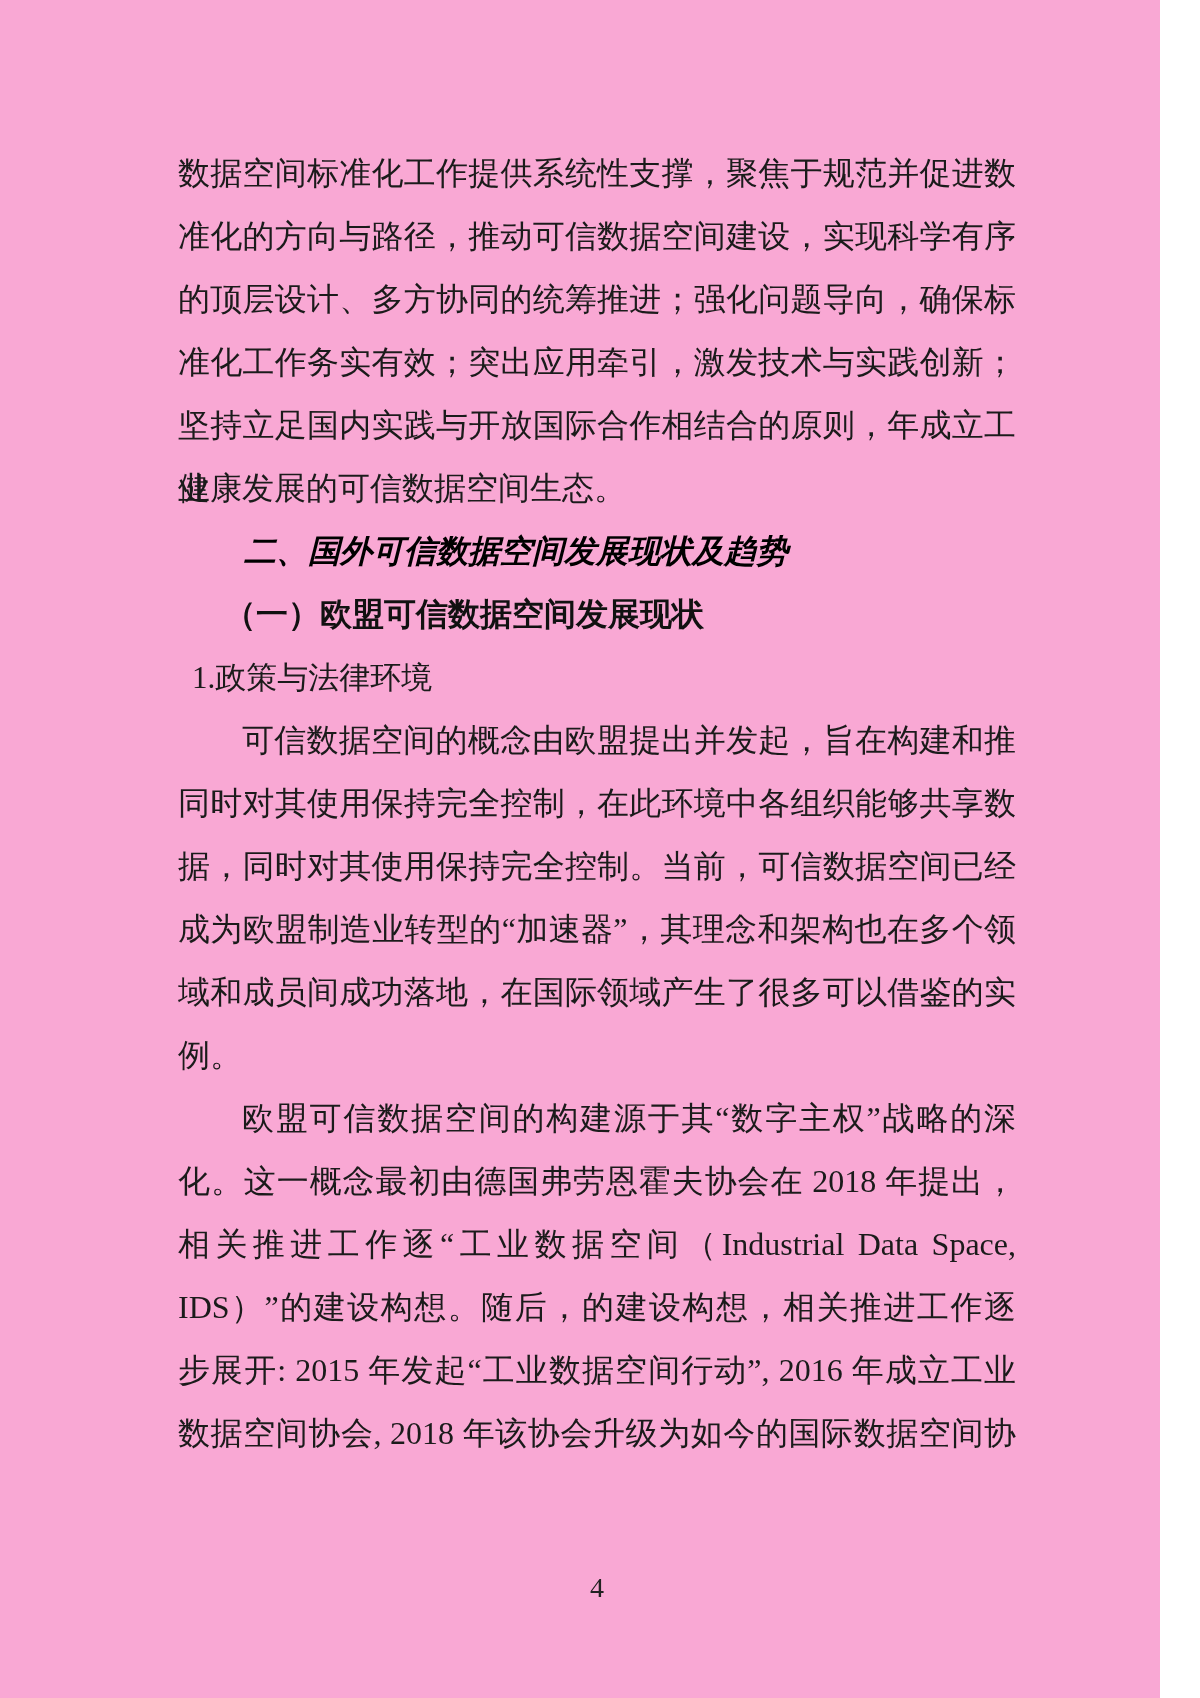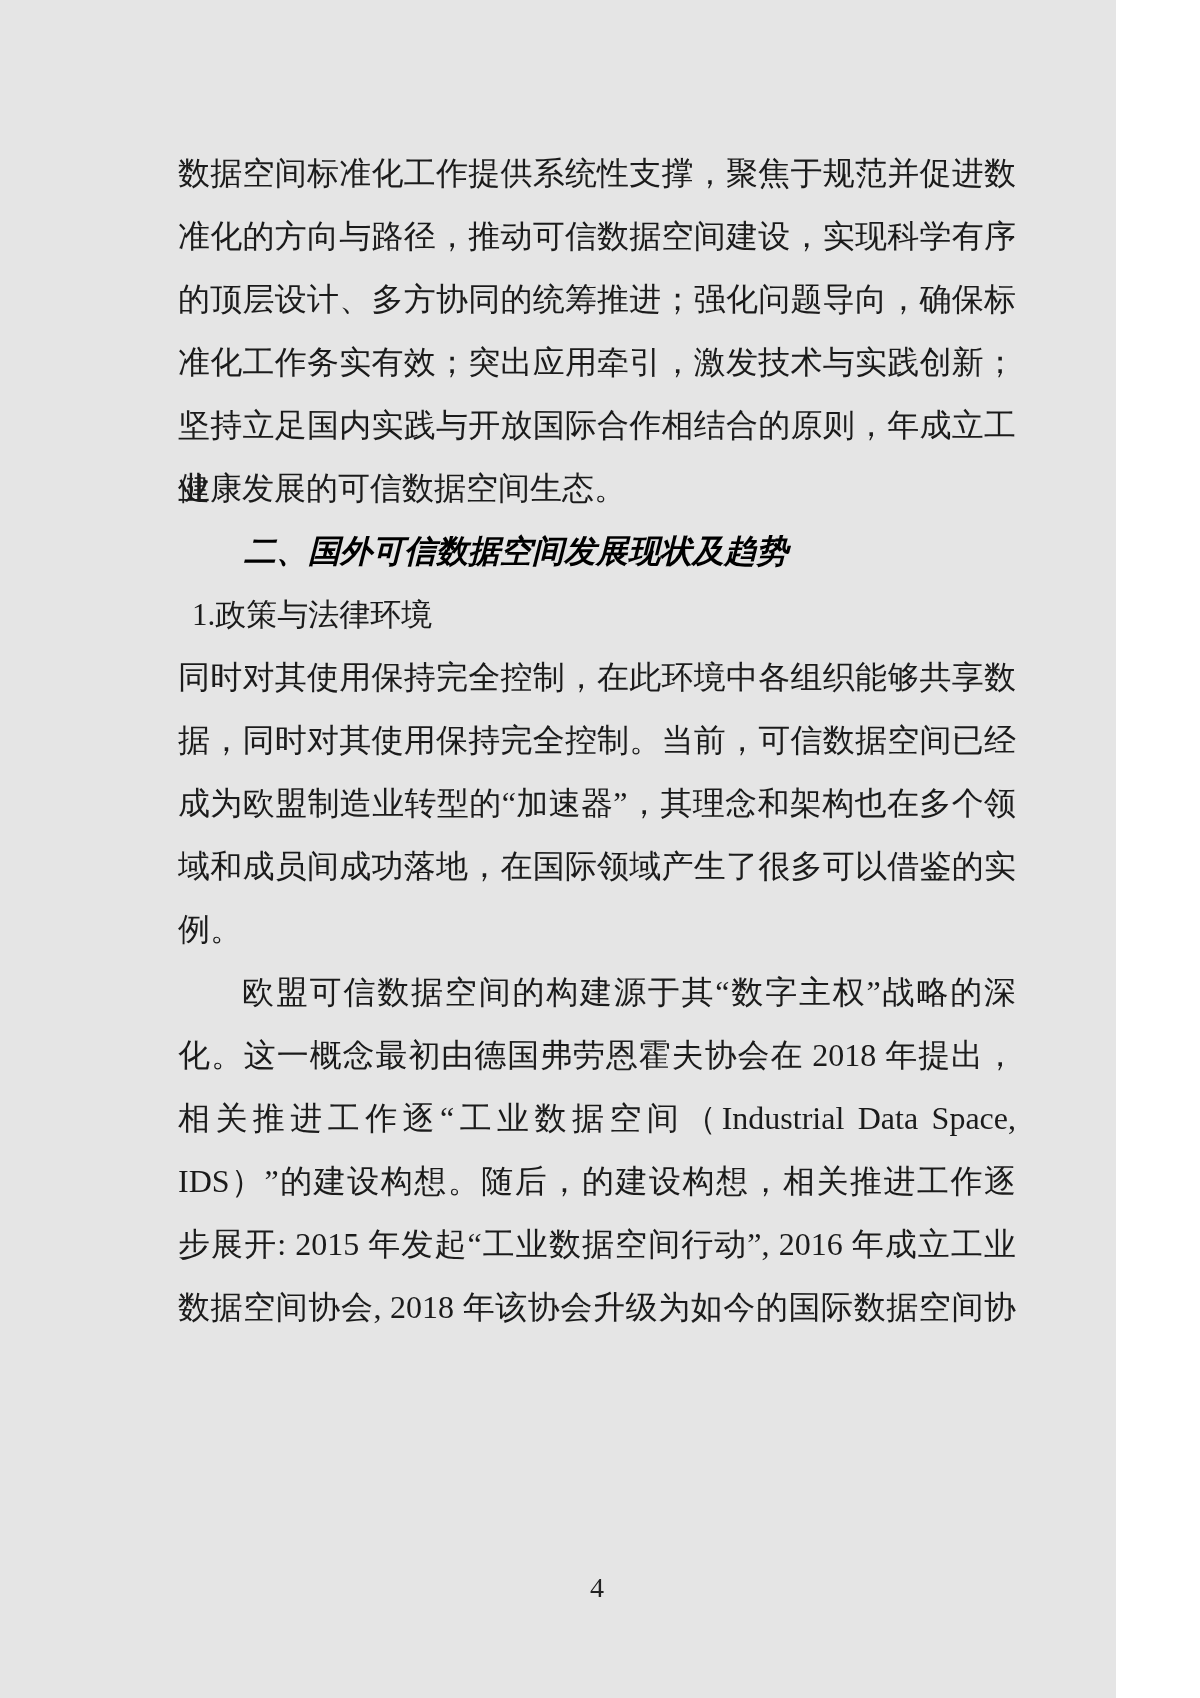--- a/index.html
+++ b/index.html
@@ -11,21 +11,22 @@
     height: 1698px;
     background: #ffffff;
     color: #1b1b1b;
     font-family: "Liberation Serif", "DejaVu Serif", serif;
     overflow: hidden;
   }
   .page {
     position: relative;
     width: 1116px;
     height: 1698px;
-    background: #e5e5e5;
+    background: #f9a8d4;
+    padding-left: 44px;
   }
   .content {
     position: absolute;
     top: 142px;
     left: 178px;
     width: 838px;
   }
   .line {
     height: 63px;
     line-height: 63px;
@@ -79,21 +80,23 @@
 
 <div class="page">
   <div class="content">
       <div class="line jt">数据空间标准化工作提供系统性支撑，聚焦于规范并促进数</div>
       <div class="line jt">准化的方向与路径，推动可信数据空间建设，实现科学有序</div>
       <div class="line jt">的顶层设计、多方协同的统筹推进；强化问题导向，确保标</div>
       <div class="line jt">准化工作务实有效；突出应用牵引，激发技术与实践创新；</div>
       <div class="line jt">坚持立足国内实践与开放国际合作相结合的原则，年成立工业</div>
       <div class="line">健康发展的可信数据空间生态。</div>
       <div class="line h1">二、国外可信数据空间发展现状及趋势</div>
+      <div class="line h2">（一）欧盟可信数据空间发展现状</div>
       <div class="line h3">1.政策与法律环境</div>
+      <div class="line jt ind-para">可信数据空间的概念由欧盟提出并发起，旨在构建和推</div>
       <div class="line jt">同时对其使用保持完全控制，在此环境中各组织能够共享数</div>
       <div class="line jt">据，同时对其使用保持完全控制。当前，可信数据空间已经</div>
       <div class="line jt">成为欧盟制造业转型的“加速器”，其理念和架构也在多个领</div>
       <div class="line jt">域和成员间成功落地，在国际领域产生了很多可以借鉴的实</div>
       <div class="line">例。</div>
       <div class="line jt ind-para">欧盟可信数据空间的构建源于其“数字主权”战略的深</div>
       <div class="line jt">化。这一概念最初由德国弗劳恩霍夫协会在 2018 年提出，</div>
       <div class="line jt">相关推进工作逐“工业数据空间（Industrial Data Space,</div>
       <div class="line jt">IDS）”的建设构想。随后，的建设构想，相关推进工作逐</div>
       <div class="line jt">步展开: 2015 年发起“工业数据空间行动”, 2016 年成立工业</div>

